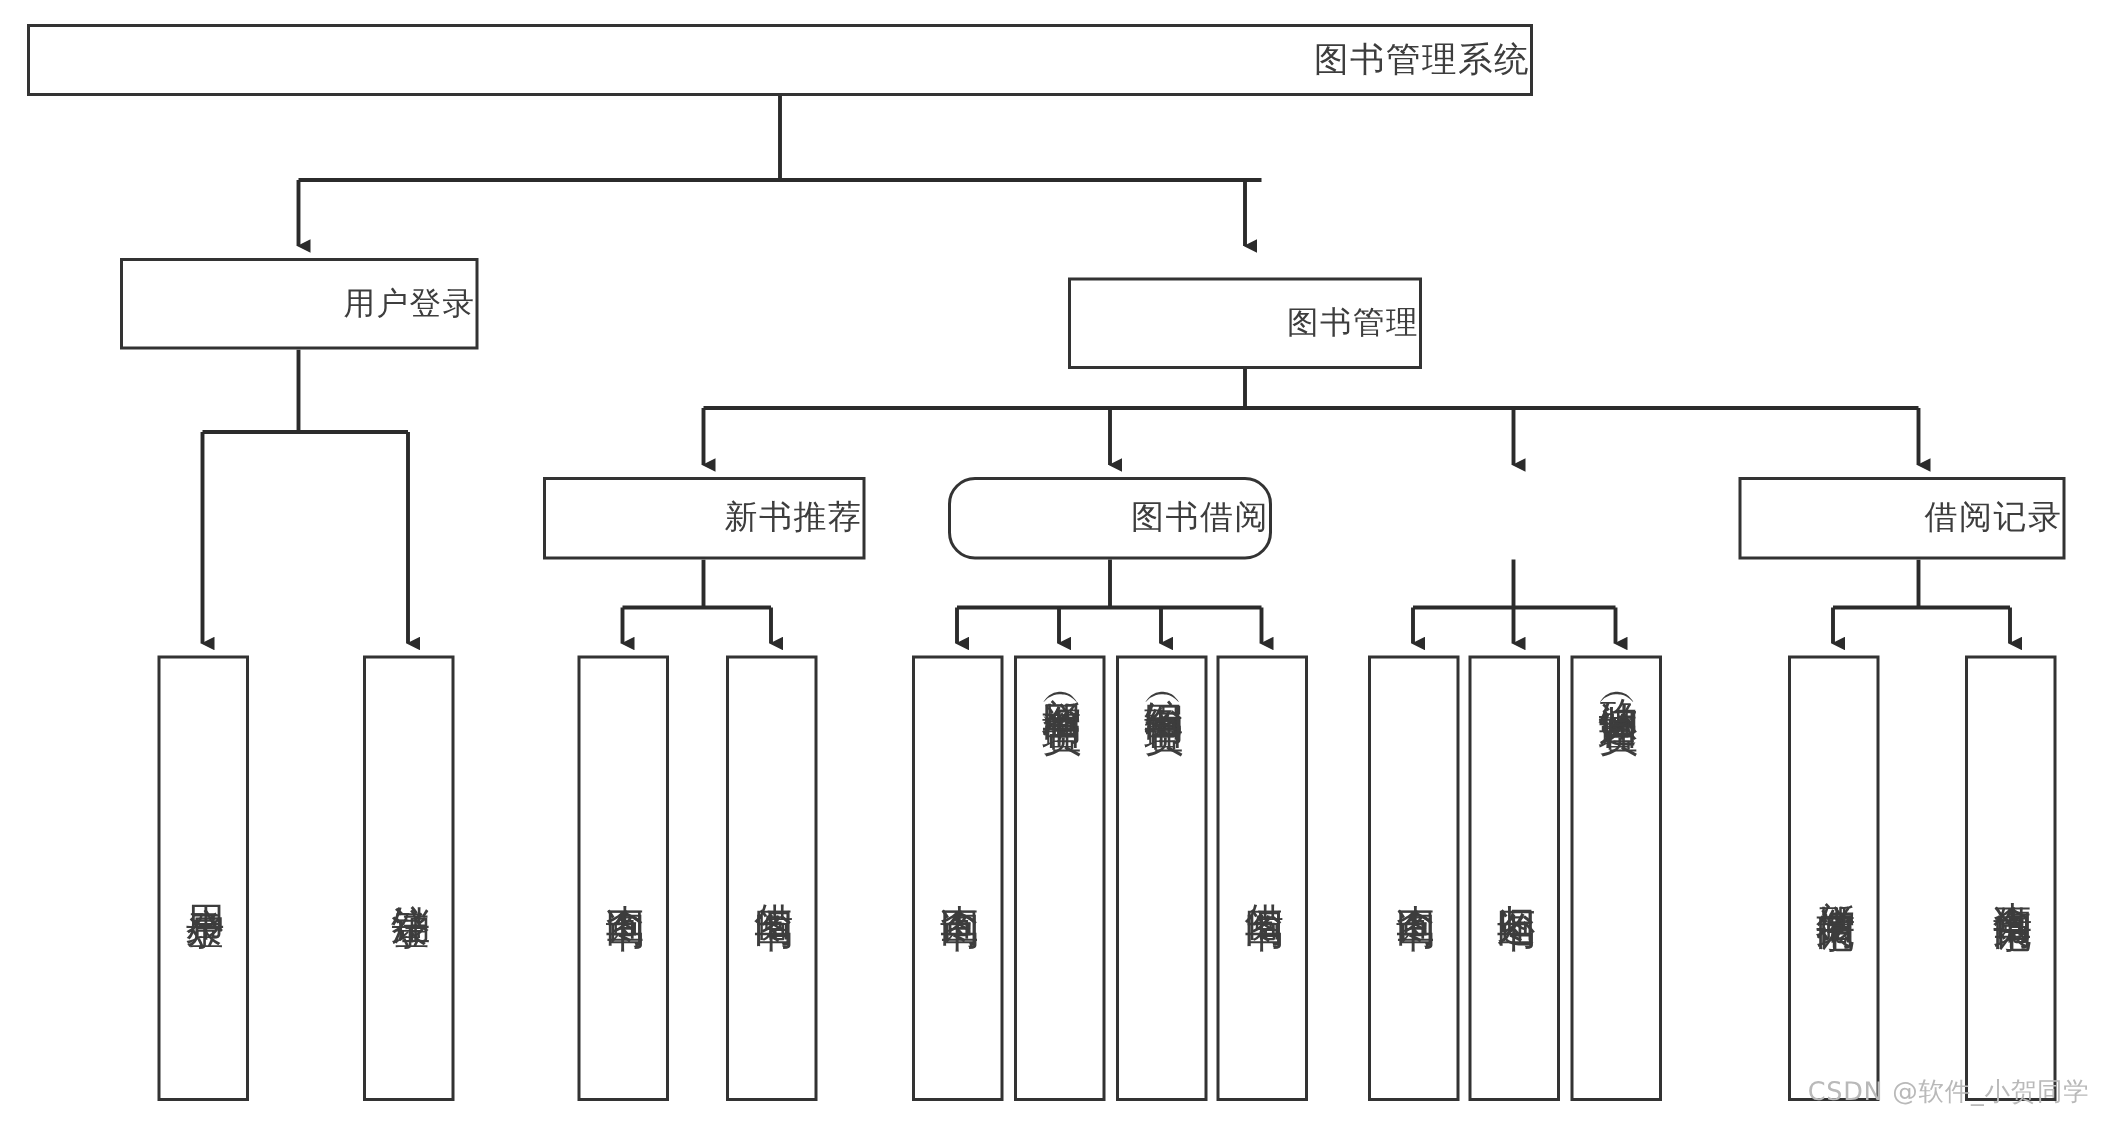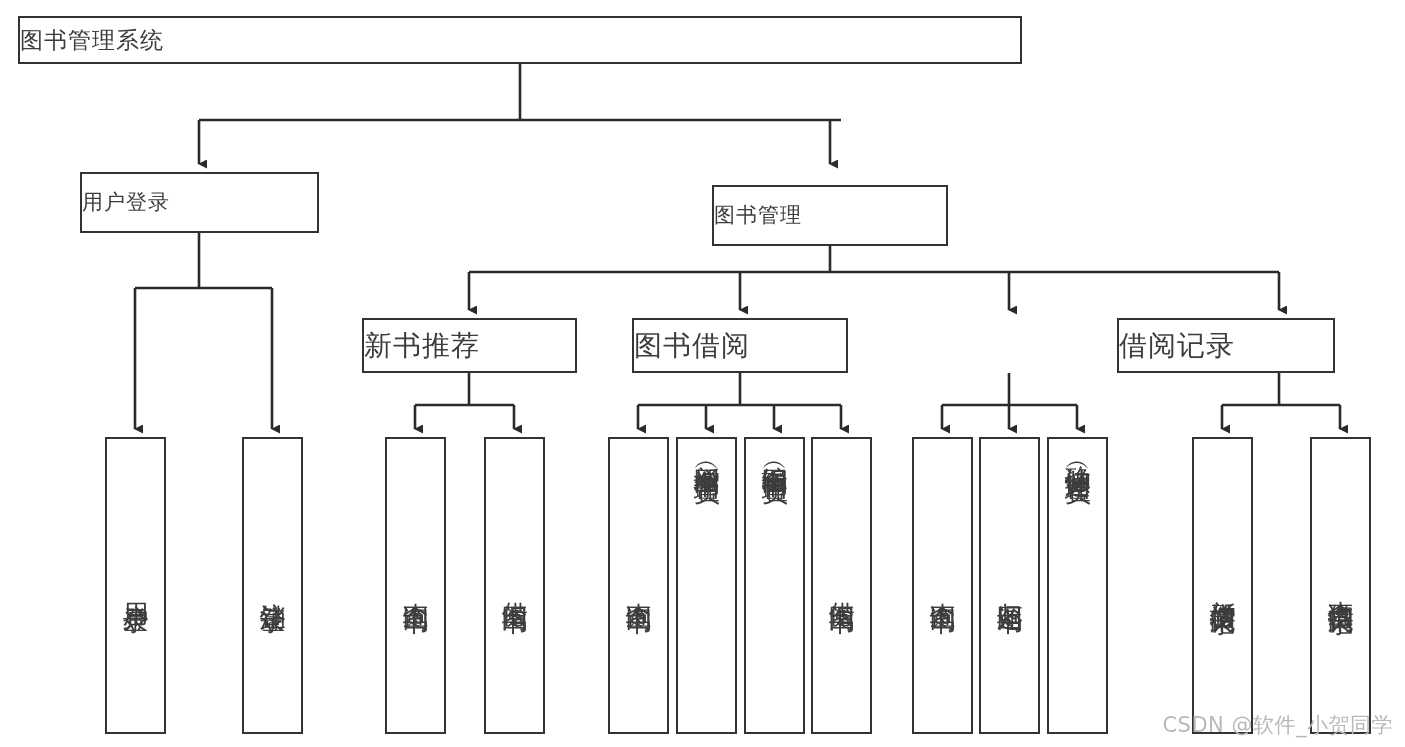--- a/index.html
+++ b/index.html
@@ -14,33 +14,33 @@
   #diagram-root{position:absolute;inset:0;width:1405px;height:747px;}
   svg.connectors{position:absolute;left:0;top:0;width:1405px;height:747px;pointer-events:none;}
 
   .node{
     position:absolute;
     box-sizing:border-box;
     background:#ffffff;
     border:2.5px solid #333333;
     display:flex;
     align-items:center;
-    justify-content:flex-start;
+    justify-content:flex-end;
     color:#3a3a3a;
   }
   .node .label{
     display:block;
     line-height:1.25;
     letter-spacing:1px;
     white-space:nowrap;
     color:#3d3d3d;
   }
   .node.root .label{font-size:23px;}
   .node.lvl2 .label{font-size:21px;}
-  .node.lvl3 .label{font-size:28px;}
+  .node.lvl3 .label{font-size:22px;}
 
   .node.leaf{
     align-items:flex-start;
     justify-content:center;
     padding-top:6px;
   }
   .node.leaf .label{
     writing-mode:vertical-rl;
     text-orientation:upright;
     font-size:26px;
@@ -49,21 +49,21 @@
     white-space:nowrap;
   }
   .node.leaf.tall .label{font-size:26px;}
 
   
   .node.leaf.short{align-items:center;padding-top:0;}
 
   #watermark{
     position:absolute;
     right:12px;bottom:8px;
-    font-size:21px;
+    font-size:17px;
     color:#b9b9b9;
     letter-spacing:0.5px;
     white-space:nowrap;
     font-family:"DejaVu Sans","Liberation Sans",sans-serif;
   }
 </style>
 </head>
 <body>
 
 <div id="diagram-root">
@@ -125,24 +125,24 @@
   <div class="node lvl2" style="left:80px;top:172px;width:239px;height:61px;">
     <span class="label">用户登录</span>
   </div>
   <div class="node lvl2" style="left:712px;top:185px;width:236px;height:61px;">
     <span class="label">图书管理</span>
   </div>
 
   <div class="node lvl3" style="left:362px;top:318px;width:215px;height:55px;">
     <span class="label">新书推荐</span>
   </div>
-  <div class="node lvl3" style="left:632px;top:318px;width:216px;height:55px;">
+  <div class="node lvl3" style="left:632px;top:318px;width:216px;height:55px;border-radius:18px;">
     <span class="label">图书借阅</span>
   </div>
-  <div class="node lvl3" style="left:1117px;top:318px;width:218px;height:55px;">
+  <div class="node lvl3" style="left:1159px;top:318px;width:218px;height:55px;">
     <span class="label">借阅记录</span>
   </div>
 
   <div class="node leaf short" style="left:105px;top:437px;width:61px;height:297px;">
     <span class="label">用户登录</span>
   </div>
   <div class="node leaf short" style="left:242px;top:437px;width:61px;height:297px;">
     <span class="label">注销登录</span>
   </div>
 

